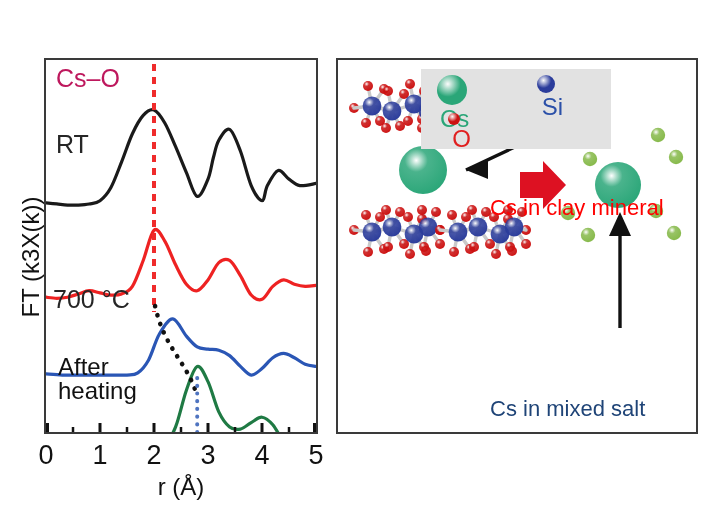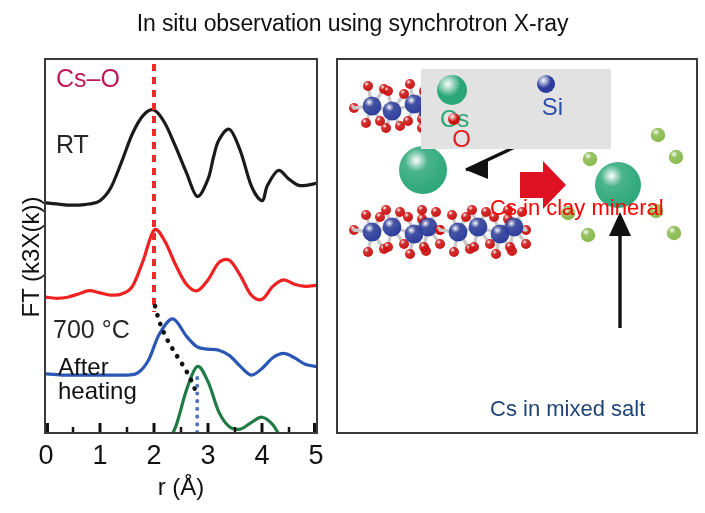--- a/index.html
+++ b/index.html
@@ -72,21 +72,20 @@
     left: 53px;
     top: 194px;
     font-size: 25px;
     color: #262626;
   }
   #label-700 {
     left: 53px;
     top: 285px;
     font-size: 25px;
     color: #262626;
-    margin-top: 30px;
   }
   #label-after {
     left: 58px;
     top: 355px;
     font-size: 24px;
     color: #111111;
     line-height: 1.02;
   }
   #label-cs-cl {
     left: 163px;
@@ -172,21 +171,20 @@
     color: #1f4477;
     white-space: nowrap;
     font-family: "Liberation Sans", sans-serif;
   }
 </style>
 </head>
 <body>
 
 <div id="figure">
 
-  <div id="figure-title">In situ observation using synchrotron X-ray</div>
 
   <div class="panel" id="panel-left">
     <svg class="panel-svg" id="chart-svg" width="270" height="372" viewBox="0 0 270 372">
         <path d="M 0.00 142.88 C 1.80 143.06, 7.20 143.60, 10.80 143.96 C 14.40 144.32, 18.00 144.86, 21.60 145.04 C 25.20 145.22, 28.80 145.22, 32.40 145.04 C 36.00 144.86, 39.60 144.68, 43.20 143.96 C 46.80 143.24, 50.40 143.42, 54.00 140.72 C 57.60 138.02, 61.20 134.24, 64.80 127.76 C 68.40 121.28, 72.00 110.84, 75.60 101.84 C 79.20 92.84, 82.80 81.50, 86.40 73.76 C 90.00 66.02, 93.60 59.36, 97.20 55.40 C 100.80 51.44, 104.40 48.74, 108.00 50.00 C 111.60 51.26, 115.20 56.84, 118.80 62.96 C 122.40 69.08, 126.00 78.44, 129.60 86.72 C 133.20 95.00, 136.80 104.36, 140.40 112.64 C 144.00 120.92, 147.60 135.32, 151.20 136.40 C 154.80 137.48, 159.30 125.60, 162.00 119.12 C 164.70 112.64, 165.60 104.00, 167.40 97.52 C 169.20 91.04, 170.10 84.92, 172.80 80.24 C 175.50 75.56, 180.00 67.64, 183.60 69.44 C 187.20 71.24, 190.80 81.68, 194.40 91.04 C 198.00 100.40, 201.60 117.32, 205.20 125.60 C 208.80 133.88, 213.30 140.72, 216.00 140.72 C 218.70 140.72, 218.70 130.64, 221.40 125.60 C 224.10 120.56, 228.60 111.56, 232.20 110.48 C 235.80 109.40, 239.40 116.60, 243.00 119.12 C 246.60 121.64, 249.30 124.88, 253.80 125.60 C 258.30 126.32, 267.30 123.80, 270.00 123.44" fill="none" stroke="#1a1a1a" stroke-width="3.2" stroke-linecap="round" stroke-linejoin="round"></path>
         <path d="M 0.00 237.20 C 1.80 237.38, 7.20 238.28, 10.80 238.28 C 14.40 238.28, 18.00 237.92, 21.60 237.20 C 25.20 236.48, 28.80 235.04, 32.40 233.96 C 36.00 232.88, 39.60 230.90, 43.20 230.72 C 46.80 230.54, 50.40 232.16, 54.00 232.88 C 57.60 233.60, 61.20 234.86, 64.80 235.04 C 68.40 235.22, 72.00 235.40, 75.60 233.96 C 79.20 232.52, 82.80 231.98, 86.40 226.40 C 90.00 220.82, 93.60 209.84, 97.20 200.48 C 100.80 191.12, 104.40 173.48, 108.00 170.24 C 111.60 167.00, 115.20 175.28, 118.80 181.04 C 122.40 186.80, 126.00 197.60, 129.60 204.80 C 133.20 212.00, 136.80 219.92, 140.40 224.24 C 144.00 228.56, 147.60 231.44, 151.20 230.72 C 154.80 230.00, 158.40 224.60, 162.00 219.92 C 165.60 215.24, 169.20 205.88, 172.80 202.64 C 176.40 199.40, 180.00 198.32, 183.60 200.48 C 187.20 202.64, 190.80 209.84, 194.40 215.60 C 198.00 221.36, 201.60 231.08, 205.20 235.04 C 208.80 239.00, 212.40 240.80, 216.00 239.36 C 219.60 237.92, 223.20 229.64, 226.80 226.40 C 230.40 223.16, 234.00 220.28, 237.60 219.92 C 241.20 219.56, 244.80 223.16, 248.40 224.24 C 252.00 225.32, 255.60 226.22, 259.20 226.40 C 262.80 226.58, 268.20 225.50, 270.00 225.32" fill="none" stroke="#ee2222" stroke-width="3.2" stroke-linecap="round" stroke-linejoin="round"></path>
         <path d="M 0.00 313.96 C 2.70 314.14, 10.80 314.86, 16.20 315.04 C 21.60 315.22, 27.00 315.04, 32.40 315.04 C 37.80 315.04, 43.20 315.04, 48.60 315.04 C 54.00 315.04, 59.40 315.04, 64.80 315.04 C 70.20 315.04, 76.50 315.40, 81.00 315.04 C 85.50 314.68, 88.20 315.40, 91.80 312.88 C 95.40 310.36, 99.00 306.40, 102.60 299.92 C 106.20 293.44, 109.35 280.84, 113.40 274.00 C 117.45 267.16, 122.40 258.52, 126.90 258.88 C 131.40 259.24, 136.35 271.48, 140.40 276.16 C 144.45 280.84, 147.60 284.80, 151.20 286.96 C 154.80 289.12, 158.40 288.58, 162.00 289.12 C 165.60 289.66, 169.20 289.12, 172.80 290.20 C 176.40 291.28, 180.00 292.90, 183.60 295.60 C 187.20 298.30, 190.80 303.16, 194.40 306.40 C 198.00 309.64, 201.60 314.68, 205.20 315.04 C 208.80 315.40, 212.40 311.44, 216.00 308.56 C 219.60 305.68, 223.20 300.28, 226.80 297.76 C 230.40 295.24, 234.00 293.44, 237.60 293.44 C 241.20 293.44, 244.80 295.96, 248.40 297.76 C 252.00 299.56, 255.60 302.80, 259.20 304.24 C 262.80 305.68, 268.20 306.04, 270.00 306.40" fill="none" stroke="#2a56b5" stroke-width="3.2" stroke-linecap="round" stroke-linejoin="round"></path>
         <path d="M 0.00 397.20 C 2.70 397.56, 10.80 399.00, 16.20 399.36 C 21.60 399.72, 27.00 399.54, 32.40 399.36 C 37.80 399.18, 43.20 398.82, 48.60 398.28 C 54.00 397.74, 59.40 397.02, 64.80 396.12 C 70.20 395.22, 75.60 393.96, 81.00 392.88 C 86.40 391.80, 92.70 390.72, 97.20 389.64 C 101.70 388.56, 104.40 387.30, 108.00 386.40 C 111.60 385.50, 115.20 387.48, 118.80 384.24 C 122.40 381.00, 126.00 375.96, 129.60 366.96 C 133.20 357.96, 136.80 340.32, 140.40 330.24 C 144.00 320.16, 147.60 307.92, 151.20 306.48 C 154.80 305.04, 158.40 314.04, 162.00 321.60 C 165.60 329.16, 169.20 344.28, 172.80 351.84 C 176.40 359.40, 180.00 364.08, 183.60 366.96 C 187.20 369.84, 190.80 369.84, 194.40 369.12 C 198.00 368.40, 201.60 364.62, 205.20 362.64 C 208.80 360.66, 212.40 356.88, 216.00 357.24 C 219.60 357.60, 223.20 360.66, 226.80 364.80 C 230.40 368.94, 234.00 377.04, 237.60 382.08 C 241.20 387.12, 244.80 393.06, 248.40 395.04 C 252.00 397.02, 255.60 395.04, 259.20 393.96 C 262.80 392.88, 268.20 389.46, 270.00 388.56" fill="none" stroke="#1f7a44" stroke-width="3.2" stroke-linecap="round" stroke-linejoin="round"></path>
         <line x1="108" y1="4" x2="108" y2="252" stroke="#ef2b2b" stroke-width="4" stroke-dasharray="7 6" stroke-linecap="butt"></line>
         <path d="M 109.08000000000001 246 C 118.80000000000001 290, 140.4 300, 151.2 336" fill="none" stroke="#111111" stroke-width="4.6" stroke-dasharray="0.2 9" stroke-linecap="round"></path>
         <line x1="151.2" y1="318" x2="151.2" y2="378" stroke="#4f74c0" stroke-width="4" stroke-dasharray="0.2 7.5" stroke-linecap="round"></line>

